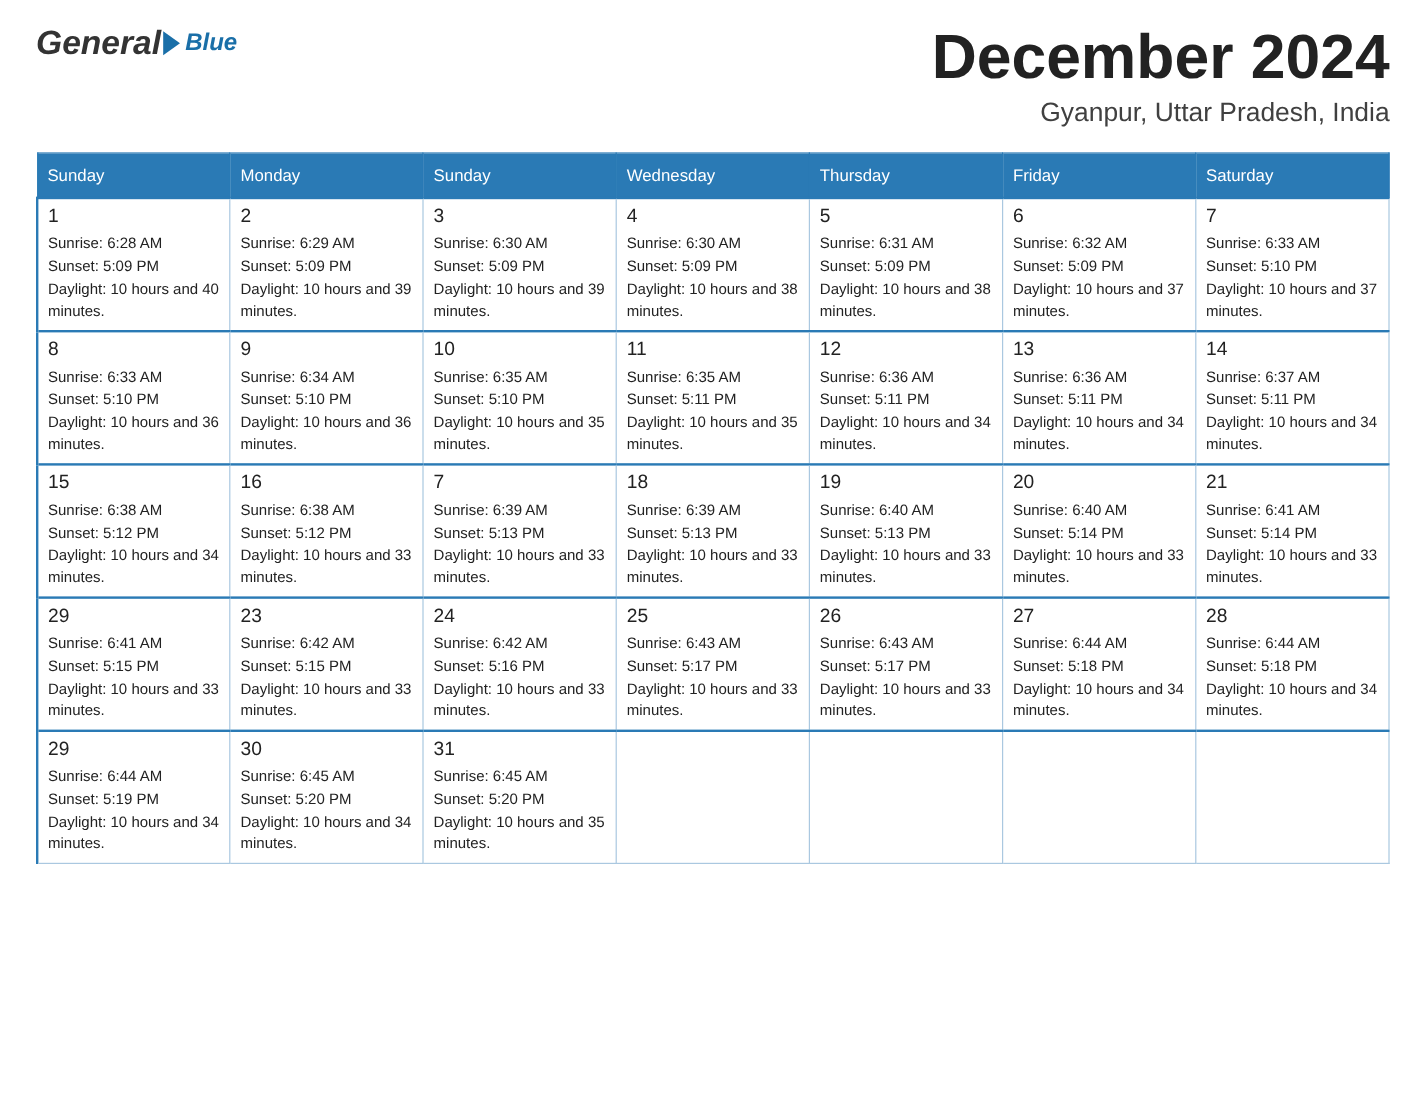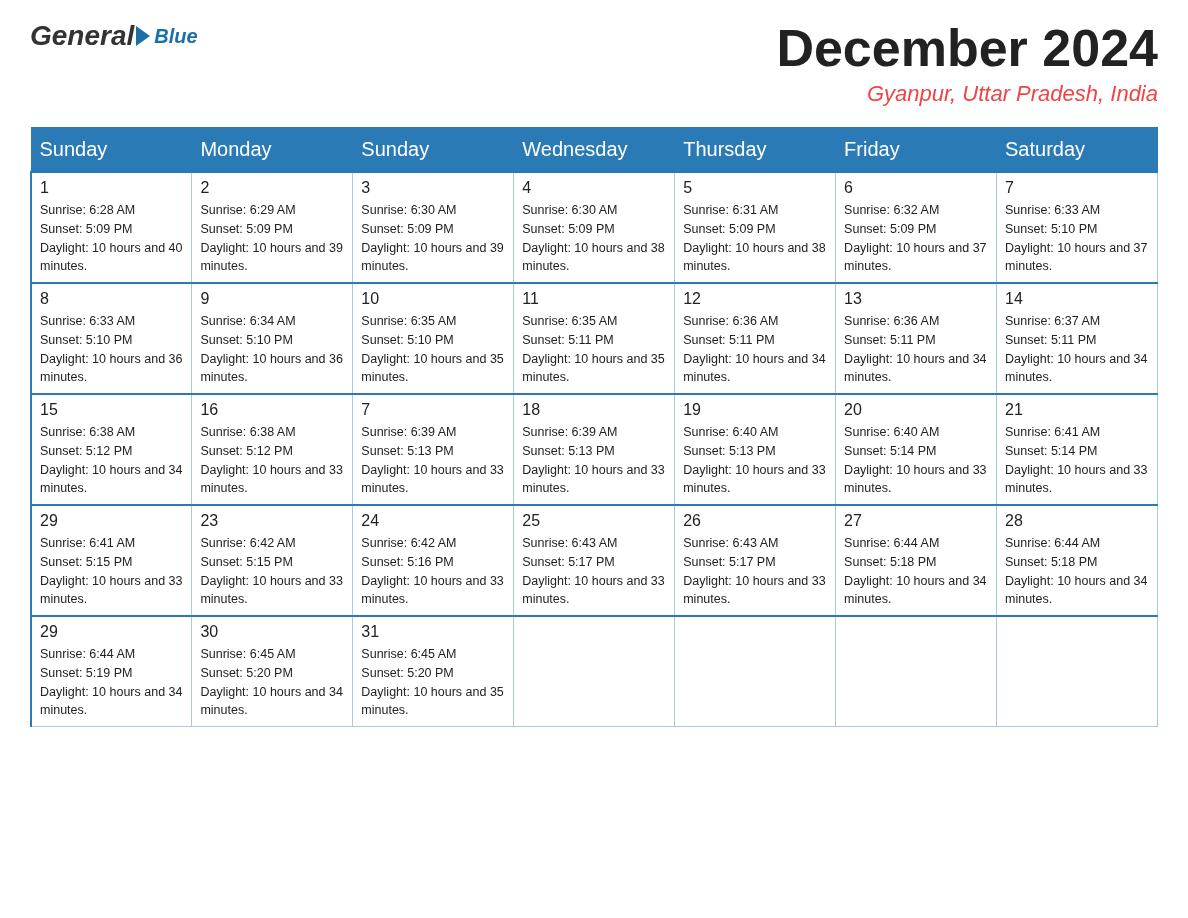--- a/index.html
+++ b/index.html
@@ -53,33 +53,32 @@
       text-align: right;
     }
     .month-title {
       font-size: 52px;
       font-weight: bold;
       color: #222;
       line-height: 1.1;
     }
     .location-title {
       font-size: 22px;
-      color: #ef4444;
+      color: #404040;
       margin-top: 4px;
-      font-style: italic;
     }
     .calendar-table {
       width: 100%;
       border-collapse: collapse;
       table-layout: fixed;
     }
     .calendar-table th {
       background-color: #2a7ab5;
       color: #fff;
-      font-size: 20px;
+      font-size: 14px;
       font-weight: normal;
       padding: 10px 8px;
       text-align: left;
       border: 1px solid #2a7ab5;
     }
     .calendar-table td {
       border: 1px solid #aac8e0;
       vertical-align: top;
       padding: 6px 8px;
       height: 110px;

